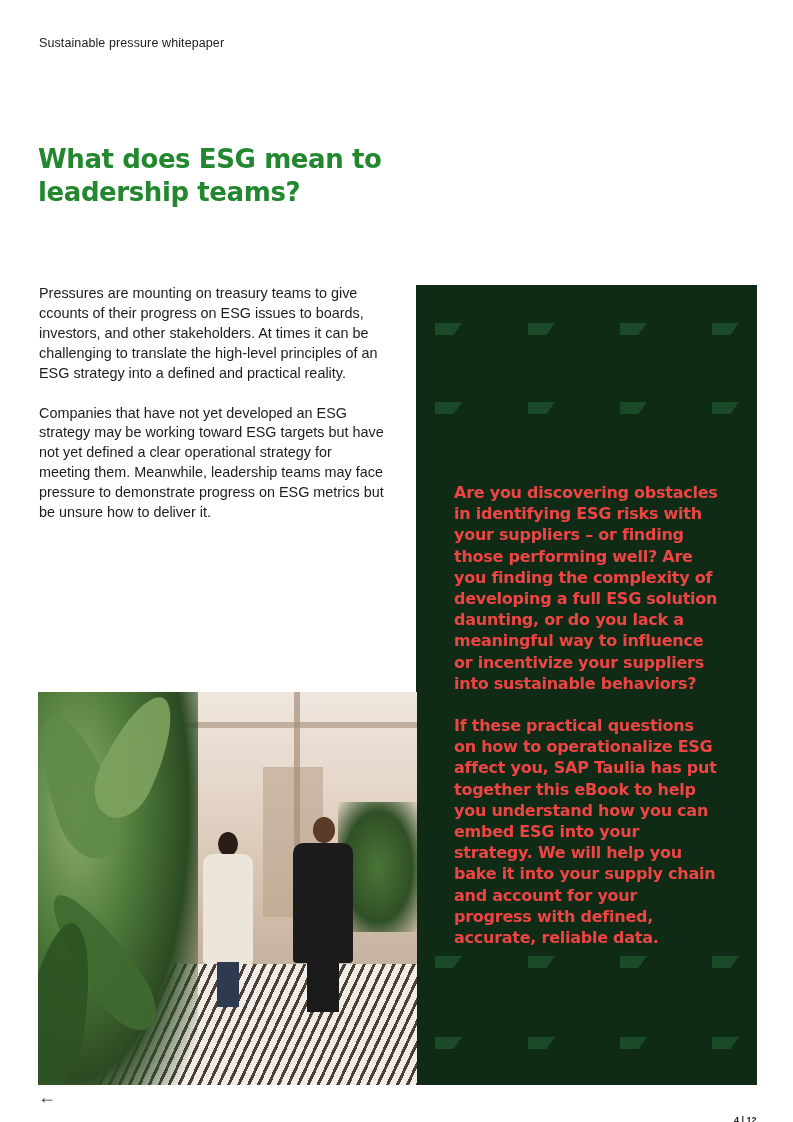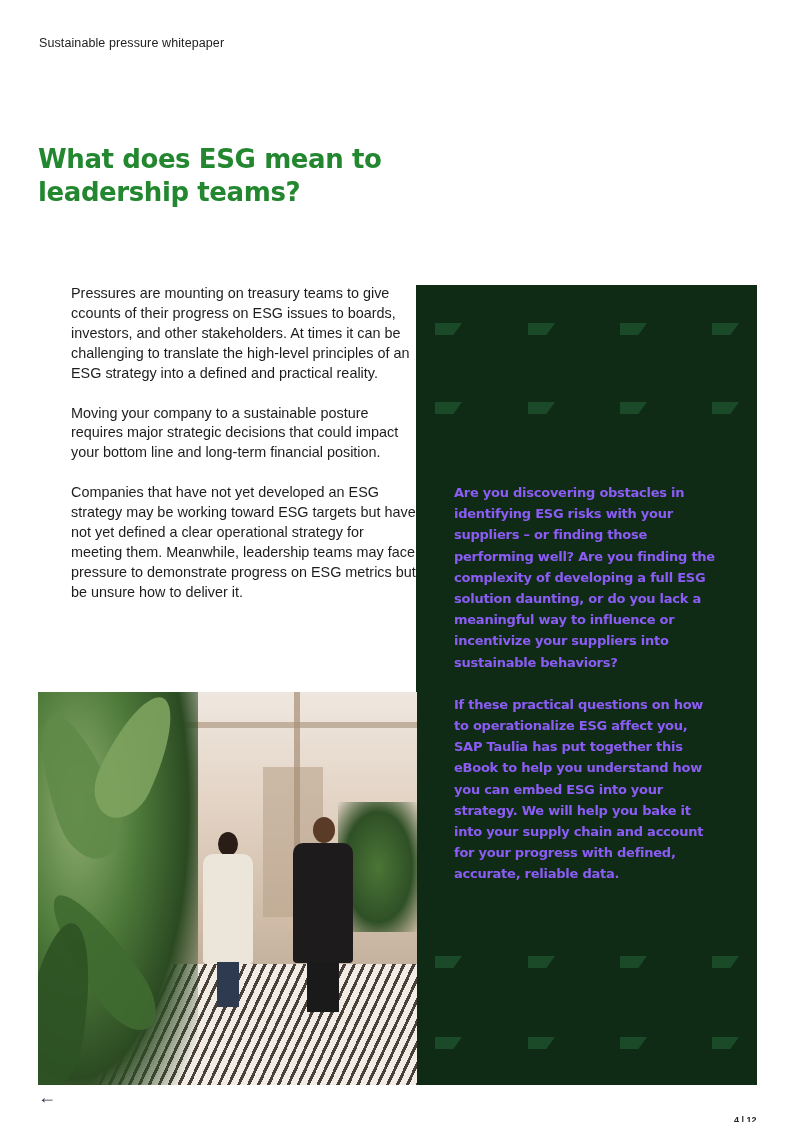--- a/index.html
+++ b/index.html
@@ -2,28 +2,28 @@
 <html><head>
 <meta charset="utf-8">
 <style>
   html, body { margin:0; padding:0; background:#ffffff; }
   body { width:793px; height:1122px; position:relative; overflow:hidden;
          font-family:"Liberation Sans", "DejaVu Sans", sans-serif; color:#1a1a1a; }
   .header-label { position:absolute; left:39px; top:36px; font-size:12.5px; color:#222; letter-spacing:0.1px; }
   .title { position:absolute; left:38px; top:143px; width:360px; margin:0;
            font-family:"DejaVu Sans", sans-serif; font-weight:bold; font-size:26px; line-height:33px;
            color:#22872f; letter-spacing:-0.4px; }
-  .intro { position:absolute; left:39px; top:284px; width:345px;margin-left:32px; }
+  .intro { position:absolute; left:39px; top:284px; width:345px; }
   .intro p { margin:0 0 20px 0; font-size:14.4px; line-height:19.9px; color:#1d1d1d; }
   .panel { position:absolute; left:416px; top:285px; width:341px; height:800px; background:#102b15; }
   .shape { position:absolute; width:27px; height:12px; background:#1b4a28;
            clip-path:polygon(0 0, 100% 0, 68% 100%, 0 100%); }
   .panel-text { position:absolute; left:38px; top:197px; width:280px; }
-  .panel-text p { margin:0 16px 21px 0; font-family:"DejaVu Sans", sans-serif; font-size:13px;
-                  line-height:21.2px; color:#8b5cf6; font-weight:600; letter-spacing:-0.25px; }
+  .panel-text p { margin:0 16px 21px 0; font-family:"DejaVu Sans", sans-serif; font-size:16px;
+                  line-height:21.2px; color:#ef4444; font-weight:600; letter-spacing:-0.25px; }
   .photo { position:absolute; left:38px; top:692px; width:379px; height:393px; overflow:hidden;
            background:linear-gradient(180deg,#e9ddd0 0%,#d9c8b6 40%,#c9b6a2 65%,#a89684 100%); }
   .window { position:absolute; left:125px; top:0; width:254px; height:240px;
             background:linear-gradient(180deg,#efe7df 0%,#e2d2c3 50%,#cdb9a4 100%); }
   .mullion-v { position:absolute; left:256px; top:0; width:6px; height:240px; background:#a78f78; opacity:.7; }
   .mullion-h { position:absolute; left:125px; top:30px; width:254px; height:6px; background:#a78f78; opacity:.6; }
   .building { position:absolute; left:225px; top:75px; width:60px; height:150px; background:#b9a38c; opacity:.6; }
   .floor { position:absolute; left:60px; top:272px; width:319px; height:121px;
            background:repeating-linear-gradient(115deg,#f1ede6 0px,#f1ede6 6px,#4b4038 6px,#4b4038 9px); }
   .plant-left { position:absolute; left:-40px; top:-10px; width:200px; height:420px;
@@ -44,21 +44,20 @@
 </style>
 </head>
 <body>
 
 <div class="header-label">Sustainable pressure whitepaper</div>
 
 <h1 class="title">What does ESG mean to leadership teams?</h1>
 
 <div class="intro">
   <p>Pressures are mounting on treasury teams to give ccounts of their progress on ESG issues to boards, investors, and other stakeholders. At times it can be challenging to translate the high-level principles of an ESG strategy into a defined and practical reality.</p>
-  <p>Moving your company to a sustainable posture requires major strategic decisions that could impact your bottom line and long-term financial position.</p>
   <p>Companies that have not yet developed an ESG strategy may be working toward ESG targets but have not yet defined a clear operational strategy for meeting them. Meanwhile, leadership teams may face pressure to demonstrate progress on ESG metrics but be unsure how to deliver it.</p>
 </div>
 
 <div class="panel">
 
   <div class="shape" style="left:19px;top:38px"></div>
   <div class="shape" style="left:112px;top:38px"></div>
   <div class="shape" style="left:204px;top:38px"></div>
   <div class="shape" style="left:296px;top:38px"></div>
 

